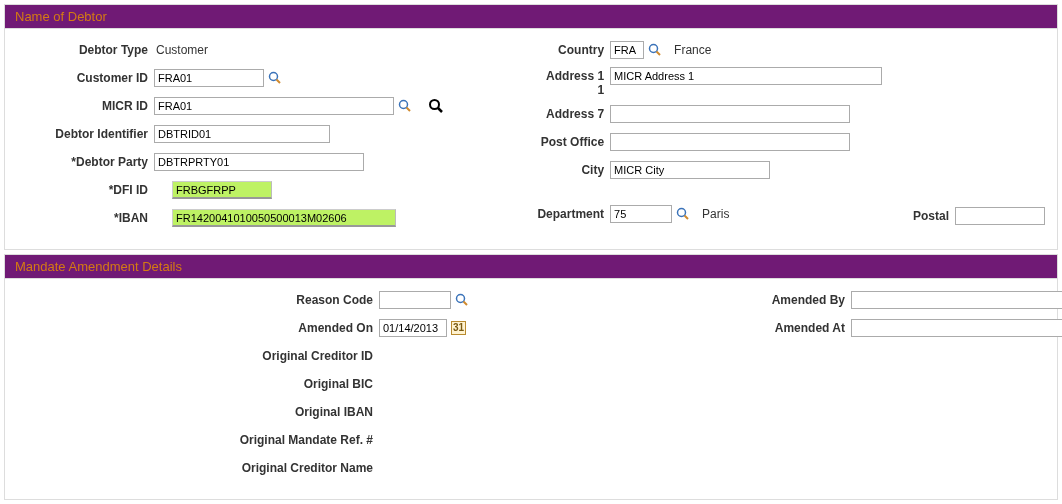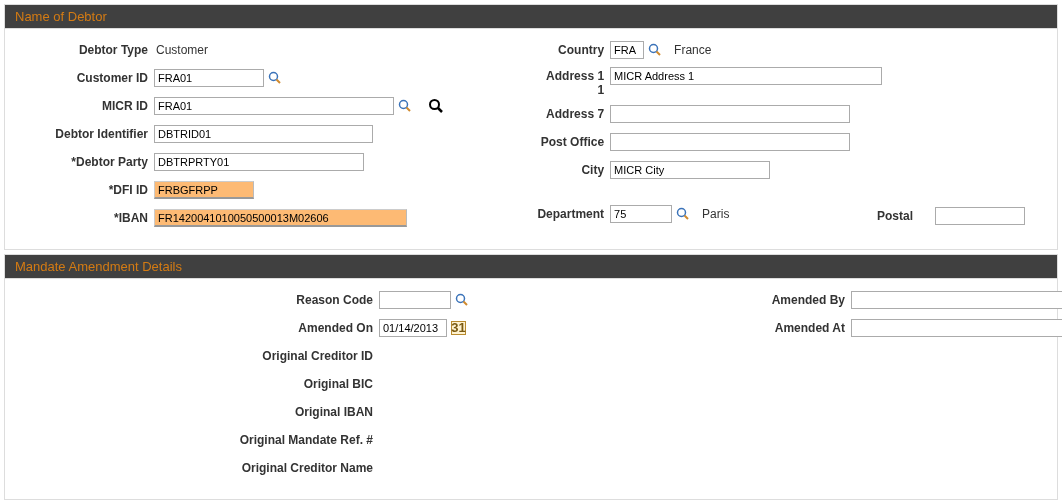--- a/index.html
+++ b/index.html
@@ -8,21 +8,21 @@
     font-family: Arial, sans-serif;
     font-size: 12px;
     color: #333;
     background: #fff;
   }
   .section {
     border: 1px solid #ddd;
     margin: 4px;
   }
   .section-header {
-    background: #404040;
+    background: #701a75;
     border-bottom: 1px solid #ddd;
     padding: 4px 10px;
     color: #d47b13;
     font-weight: normal;
     font-size: 13px;
   }
   .section-body {
     display: flex;
     padding: 10px 4px 14px 4px;
   }
@@ -51,48 +51,49 @@
     gap: 4px;
   }
   input[type=text] {
     border: 1px solid #ababab;
     height: 18px;
     padding: 1px 3px;
     font-family: Arial, sans-serif;
     font-size: 11px;
   }
   input.readonly {
-    background: #fdba74;
+    background: #bef264;
     border-bottom: 2px solid #999;
     border-right: 1px solid #bbb;
     border-top: 1px solid #ccc;
     border-left: 1px solid #ccc;
+    margin-left: 18px;
   }
   .lookup-icon svg { display: block; }
   .big-search svg { display: block; }
   .cal-icon {
     display: inline-flex;
     width: 15px; height: 14px;
     border: 1px solid #b88a2e;
     background: #fff2cf;
-    font-size: 13px;
+    font-size: 10px;
     line-height: 12px;
     align-items: center;
     justify-content: center;
     color: #7a5a12;
     font-weight: bold;
   }
   .static-text { padding-left: 2px; }
   .postal-block {
     position: absolute;
-    right: 28px;
+    right: 8px;
     top: 168px;
     display: flex;
     align-items: center;
-    gap: 22px;
+    gap: 6px;
   }
   .mandate-body { display:flex; padding:10px 4px 14px 4px; }
   .mcol-left { flex:0 0 50%; }
   .mcol-right { flex:1; }
   .mcol-left .row-label { flex: 0 0 370px; }
   .mcol-right .row-label { flex: 0 0 320px; }
 </style>
 </head>
 <body>
 
@@ -133,39 +134,39 @@
             <svg width="16" height="16" viewBox="0 0 16 16">
                 <circle cx="6.5" cy="6.5" r="4.5" fill="none" stroke="#000" stroke-width="2"></circle>
                 <line x1="10" y1="10" x2="14" y2="14" stroke="#000" stroke-width="2.5"></line>
               </svg>
           </span>
         </div>
       </div>
       <div class="row">
         <div class="row-label">Debtor Identifier</div>
         <div class="row-content">
-          <input type="text" style="width: 219px;" value="DBTRID01">
+          <input type="text" style="width: 176px;" value="DBTRID01">
         </div>
       </div>
       <div class="row">
         <div class="row-label">*Debtor Party</div>
         <div class="row-content">
           <input type="text" style="width: 210px;" value="DBTRPRTY01">
         </div>
       </div>
       <div class="row">
         <div class="row-label">*DFI ID</div>
         <div class="row-content">
           <input type="text" class="readonly" style="width: 100px;" value="FRBGFRPP">
         </div>
       </div>
       <div class="row">
         <div class="row-label">*IBAN</div>
         <div class="row-content">
-          <input type="text" class="readonly" style="width: 253px;" value="FR1420041010050500013M02606">
+          <input type="text" class="readonly" style="width: 224px;" value="FR1420041010050500013M02606">
         </div>
       </div>
     </div>
 
     <div class="col col-right">
       <div class="row">
         <div class="row-label">Country</div>
         <div class="row-content">
           <input type="text" style="width: 34px;" value="FRA">
           <span class="lookup-icon">

